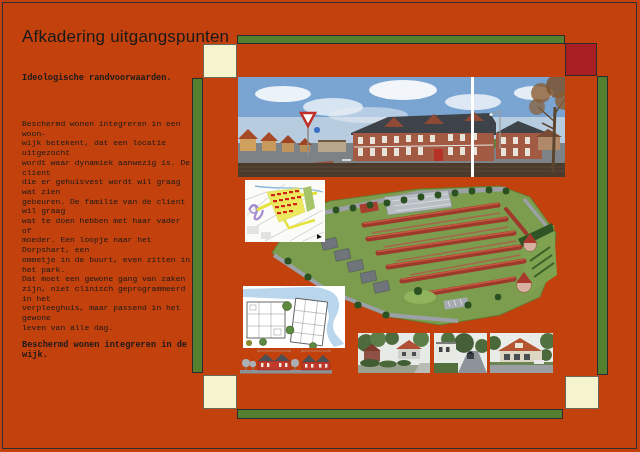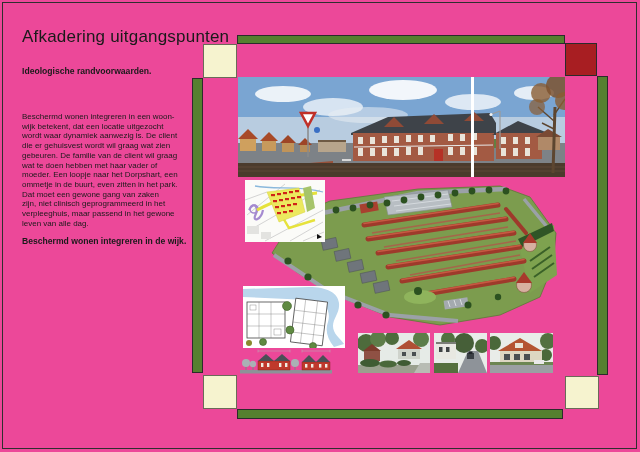--- a/index.html
+++ b/index.html
@@ -1,22 +1,22 @@
 <!DOCTYPE html>
 <html style="--frame-green: #55802f; --corner-yellow: #f6f3cf; --corner-red: #a81e22; --page-border: #2f2f2f; --text-color: #1a1a1a;"><head>
 <meta charset="utf-8">
 <style>
   html,body{margin:0;padding:0;background:#ffffff;}
   .page{
-    position:relative;width:640px;height:452px;background:#ec4899;overflow:hidden;
+    position:relative;width:640px;height:452px;background:#c2410c;overflow:hidden;
     font-family:"Liberation Sans","DejaVu Sans",sans-serif;color:var(--text-color,#1a1a1a);
   }
   .page-border{position:absolute;left:2px;top:2px;right:3px;bottom:3px;border:1px solid var(--page-border,#2f2f2f);pointer-events:none;}
   .title{position:absolute;left:22px;top:27px;font-size:17px;font-weight:400;letter-spacing:.2px;margin:0;}
-  .textcol{position:absolute;left:22px;top:66px;width:172px;}
+  .textcol{position:absolute;left:22px;top:73px;width:172px;font-family:Liberation Mono, monospace;}
   .textcol h2{font-size:8.6px;font-weight:700;margin:0 0 12px 0;}
   .textcol h3{font-size:8.6px;font-weight:700;margin:8px 0 9px 0;}
   .textcol p{font-size:8px;line-height:9.7px;margin:0;white-space:pre-line;}
   .textcol p.gap-lg{margin-bottom:8px;margin-top:36px;}
   .textcol p.gap-md{margin-bottom:9px;}
   
   .bar,.corner{position:absolute;box-sizing:border-box;border:1px solid #2b2b2b;}
   .bar{background:var(--frame-green,#55802f);}
   .corner.yellow{background:var(--corner-yellow,#f6f3cf);border-color:#6a6a58;}
   .corner.red{background:var(--corner-red,#a81e22);}

